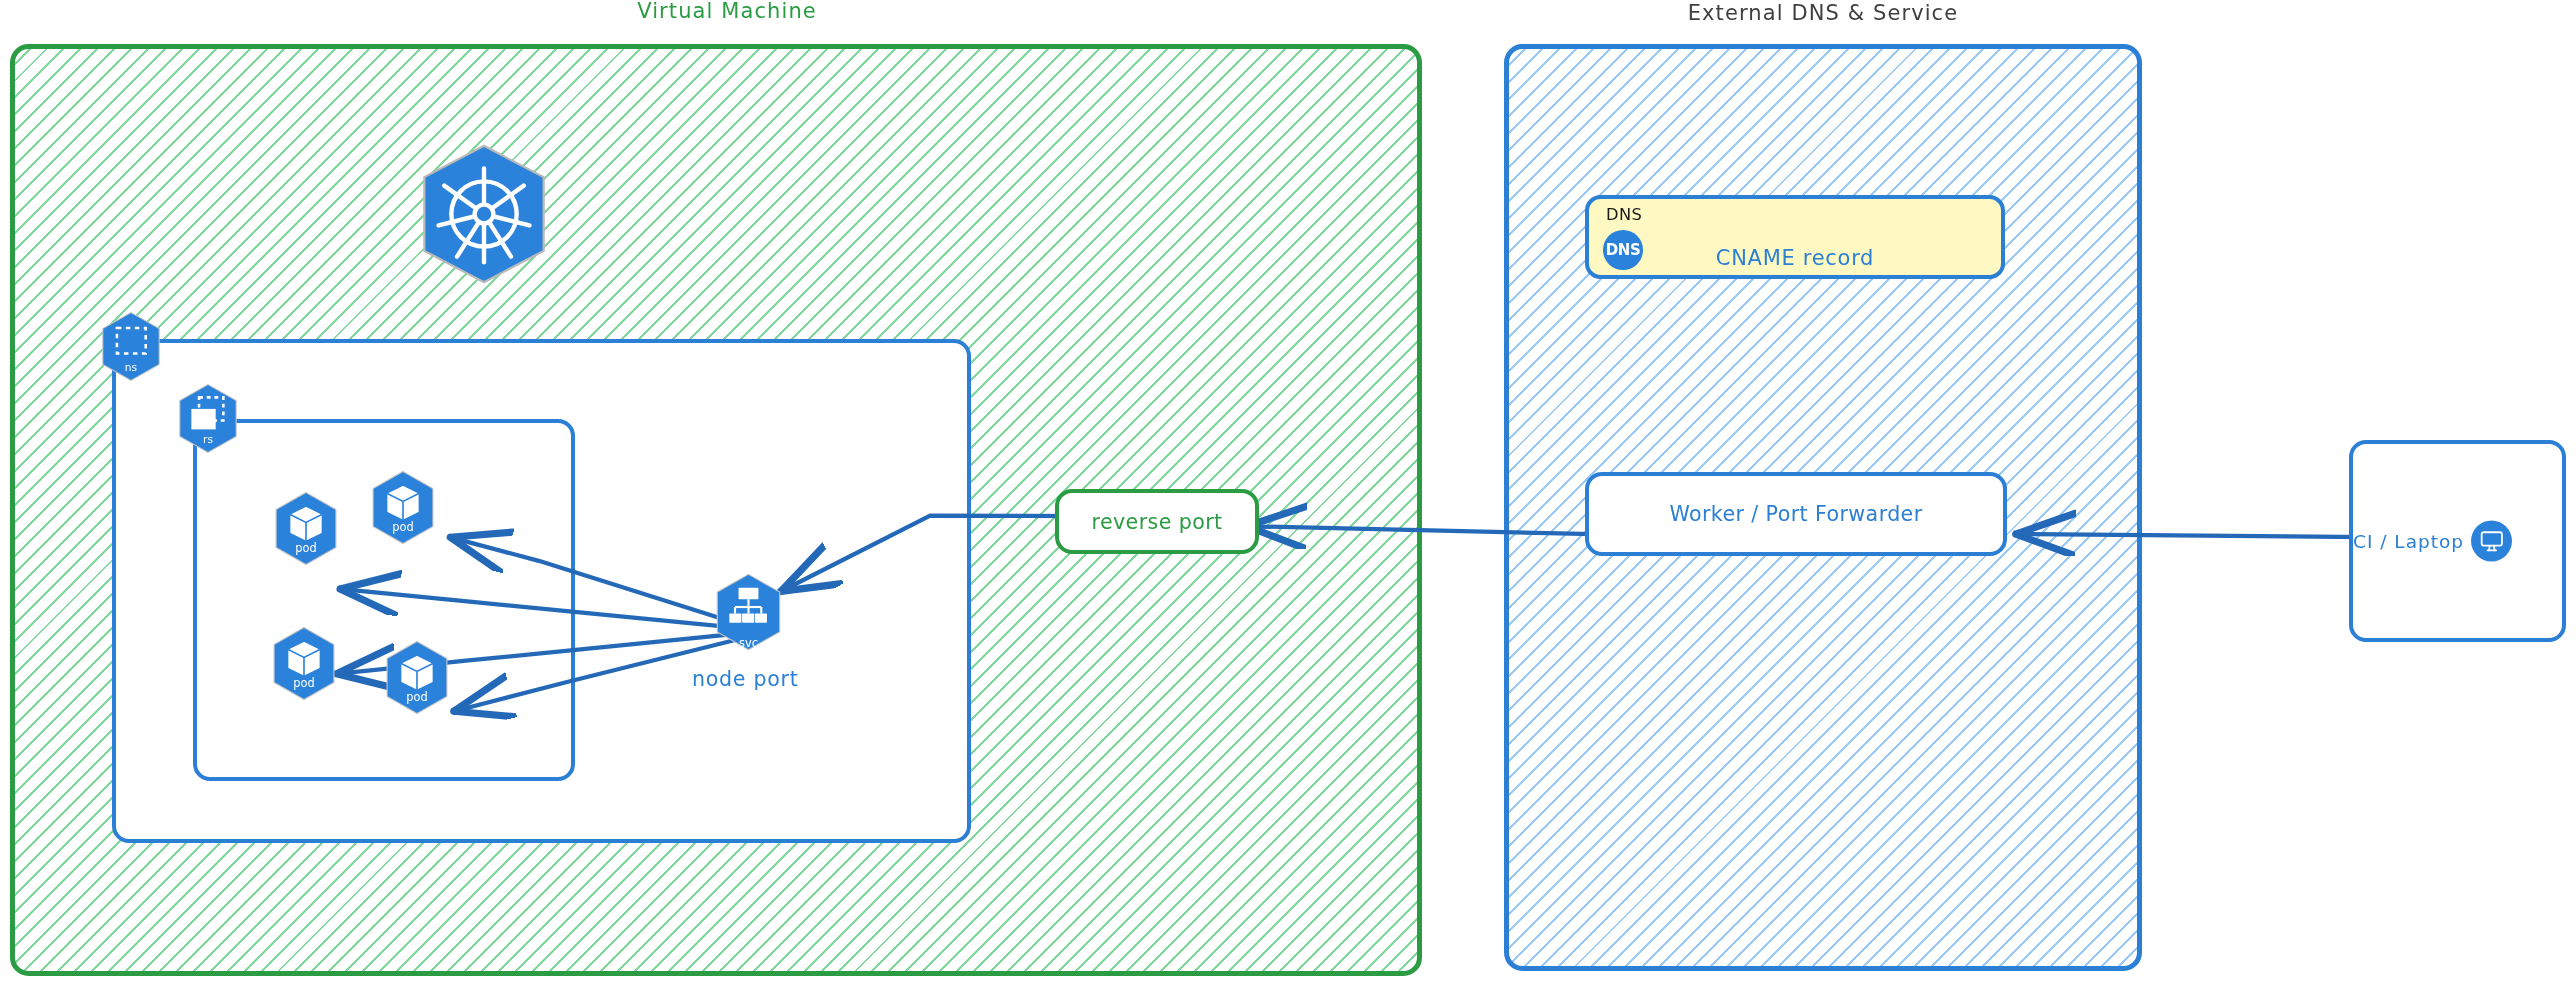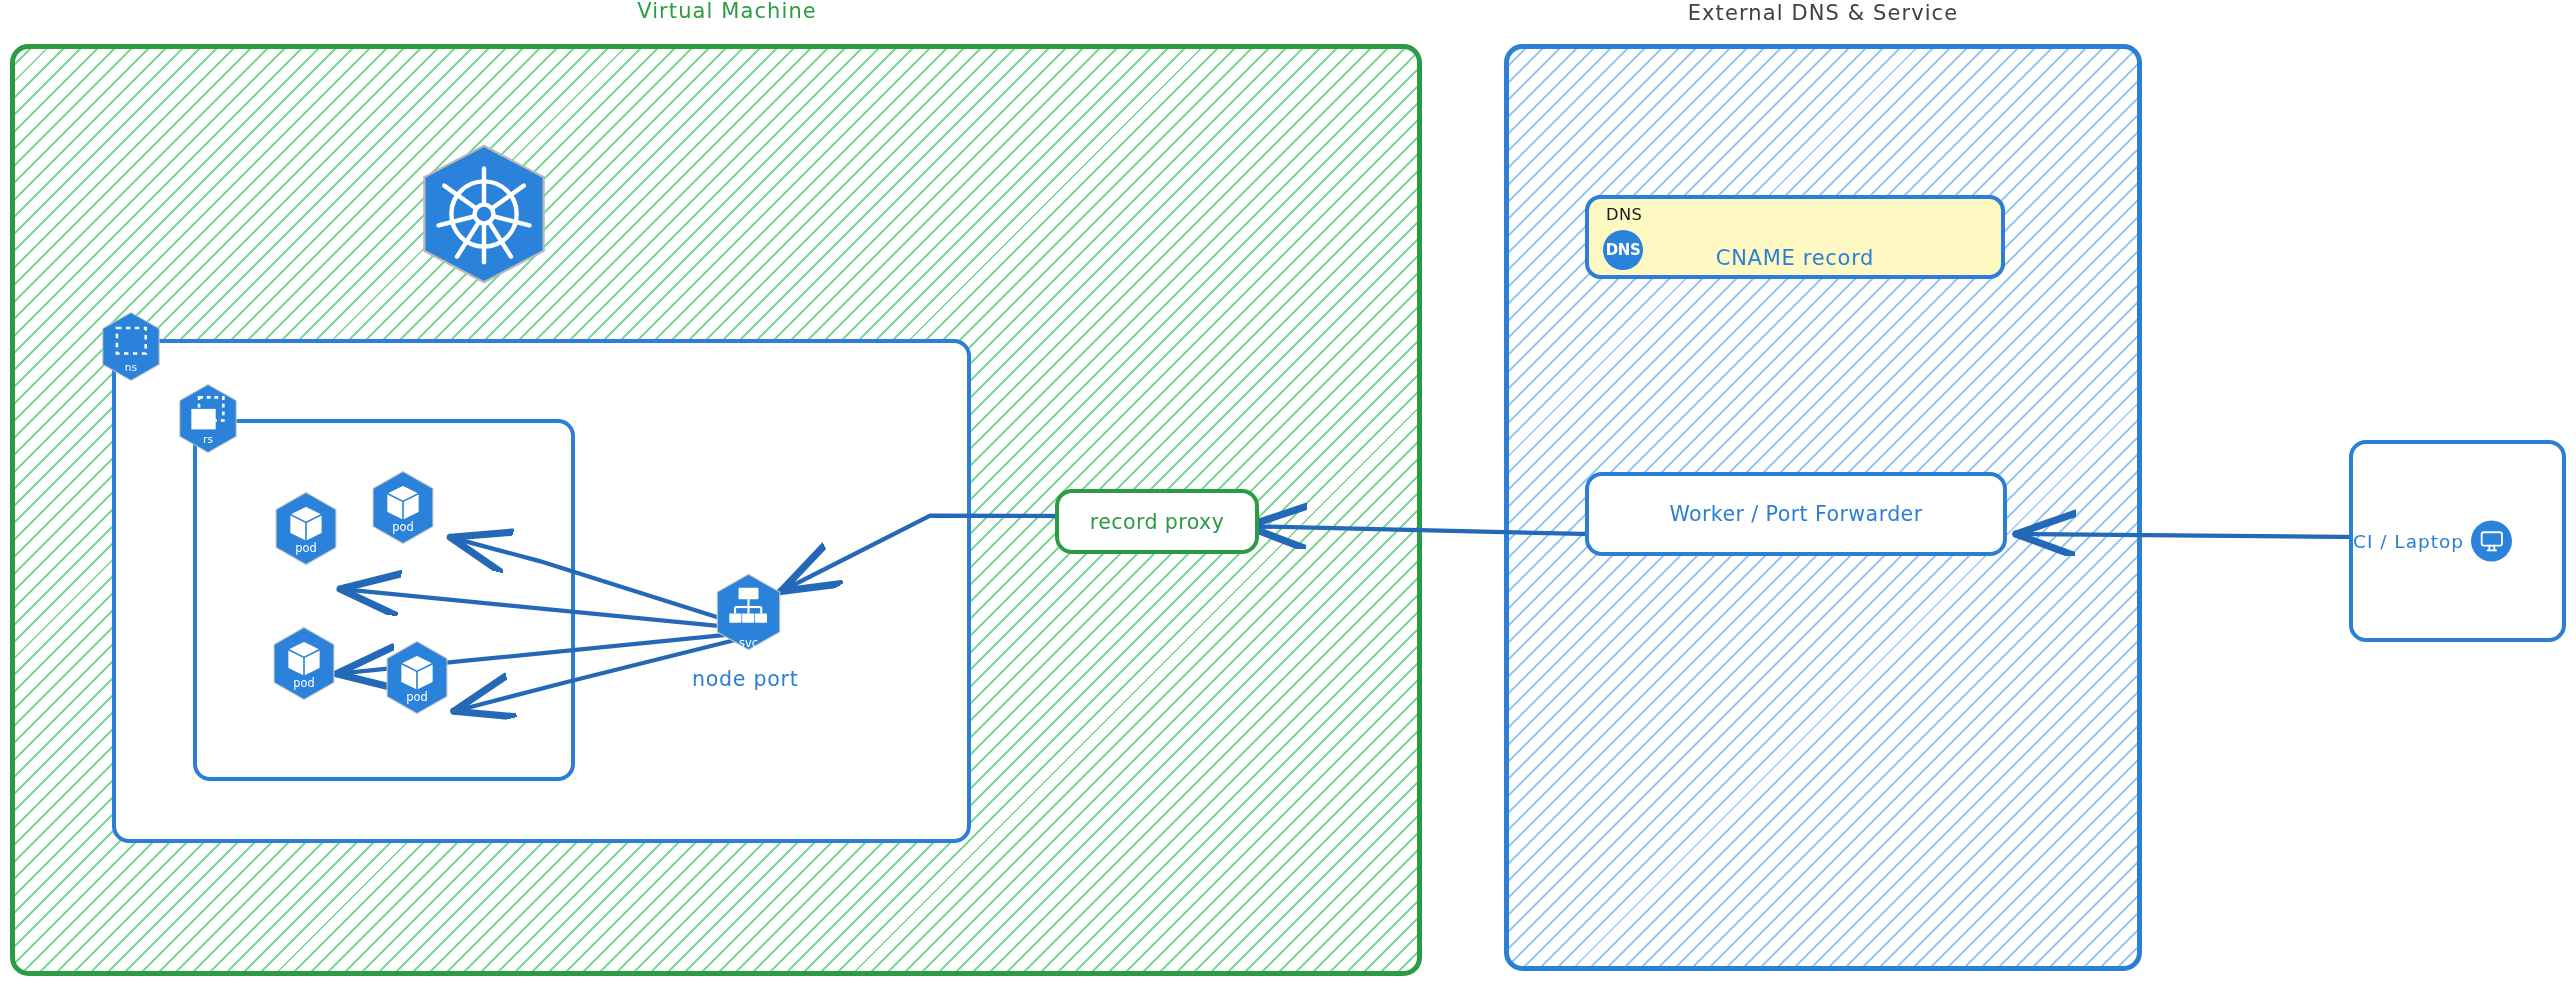--- a/index.html
+++ b/index.html
@@ -326,21 +326,21 @@
         <line x1="50" y1="48" x2="50" y2="57"></line>
         <line x1="68" y1="48" x2="68" y2="57"></line>
       </g>
     </svg>
     <div class="k8s-caption" style="top:53px; font-size:11.4px;margin-top:11px;">svc</div>
   </div>
 
   <div class="free-label" style="left:680px; top:667px;">node port</div>
 
   <div class="node green-node" style="left:1055px; top:489px; width:204px; height:65px;">
-    <span class="node-label green">record proxy</span>
+    <span class="node-label green">reverse port</span>
   </div>
 
   <div class="dns-card" style="left:1585px; top:195px; width:420px; height:84px;">
     <div class="dns-tag">DNS</div>
     <div class="dns-bubble">DNS</div>
     <div class="dns-text">CNAME record</div>
   </div>
 
   <div class="node blue-node" style="left:1585px; top:464px; width:422px; height:84px;margin-top:8px;">
     <span class="node-label blue">Worker / Port Forwarder</span>

